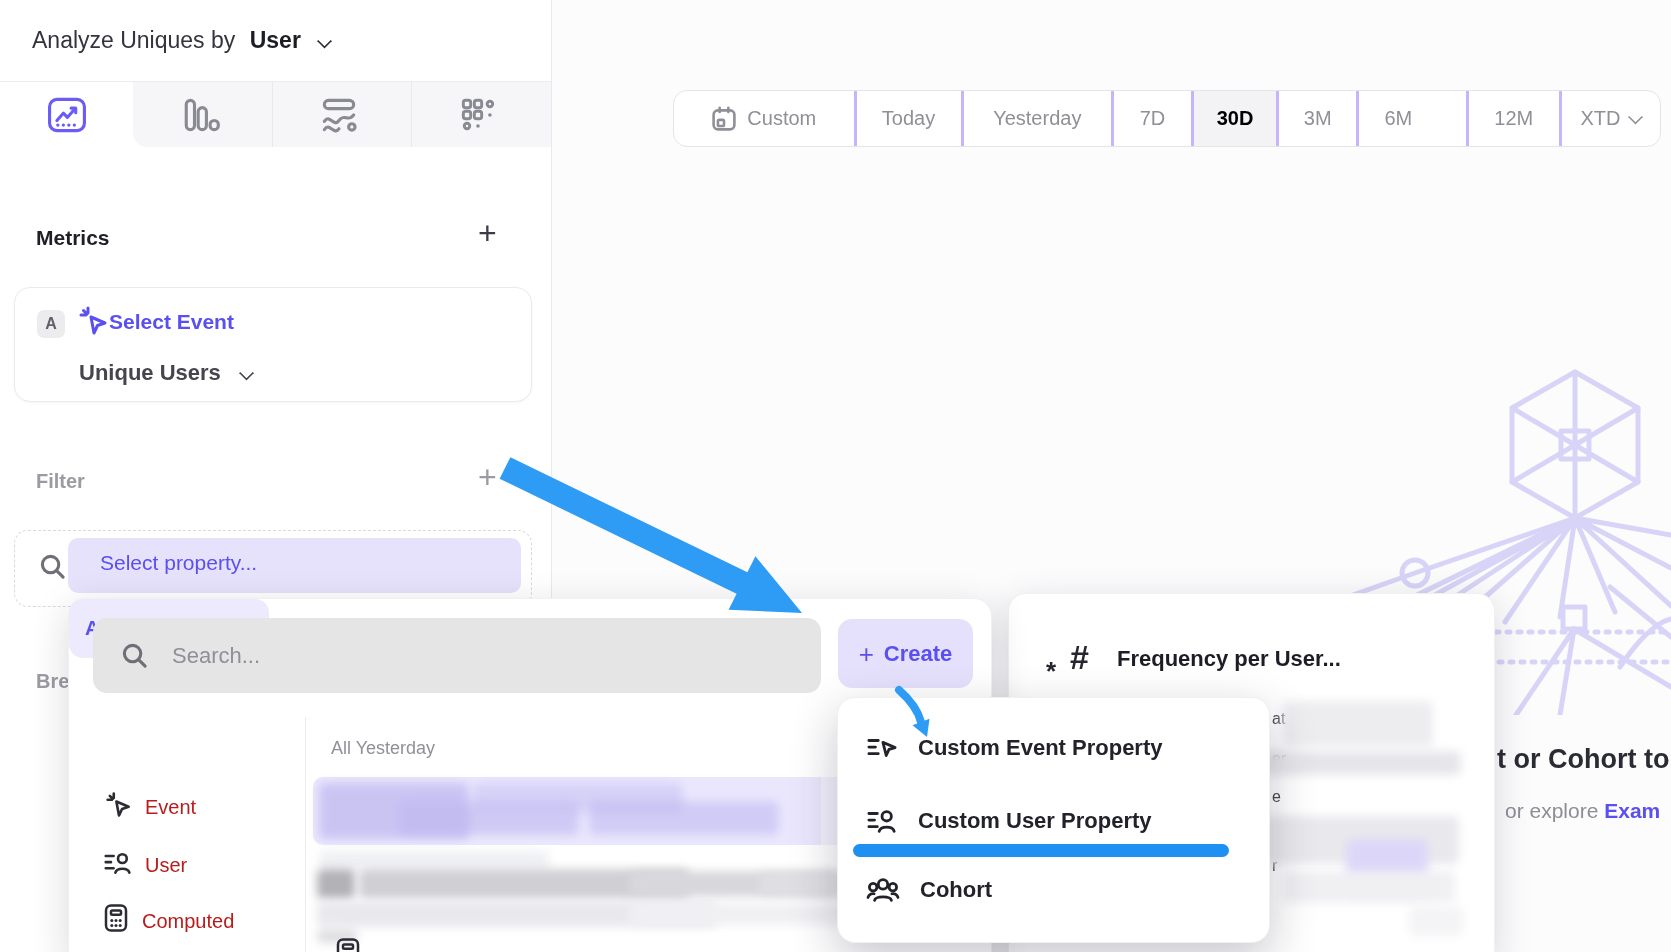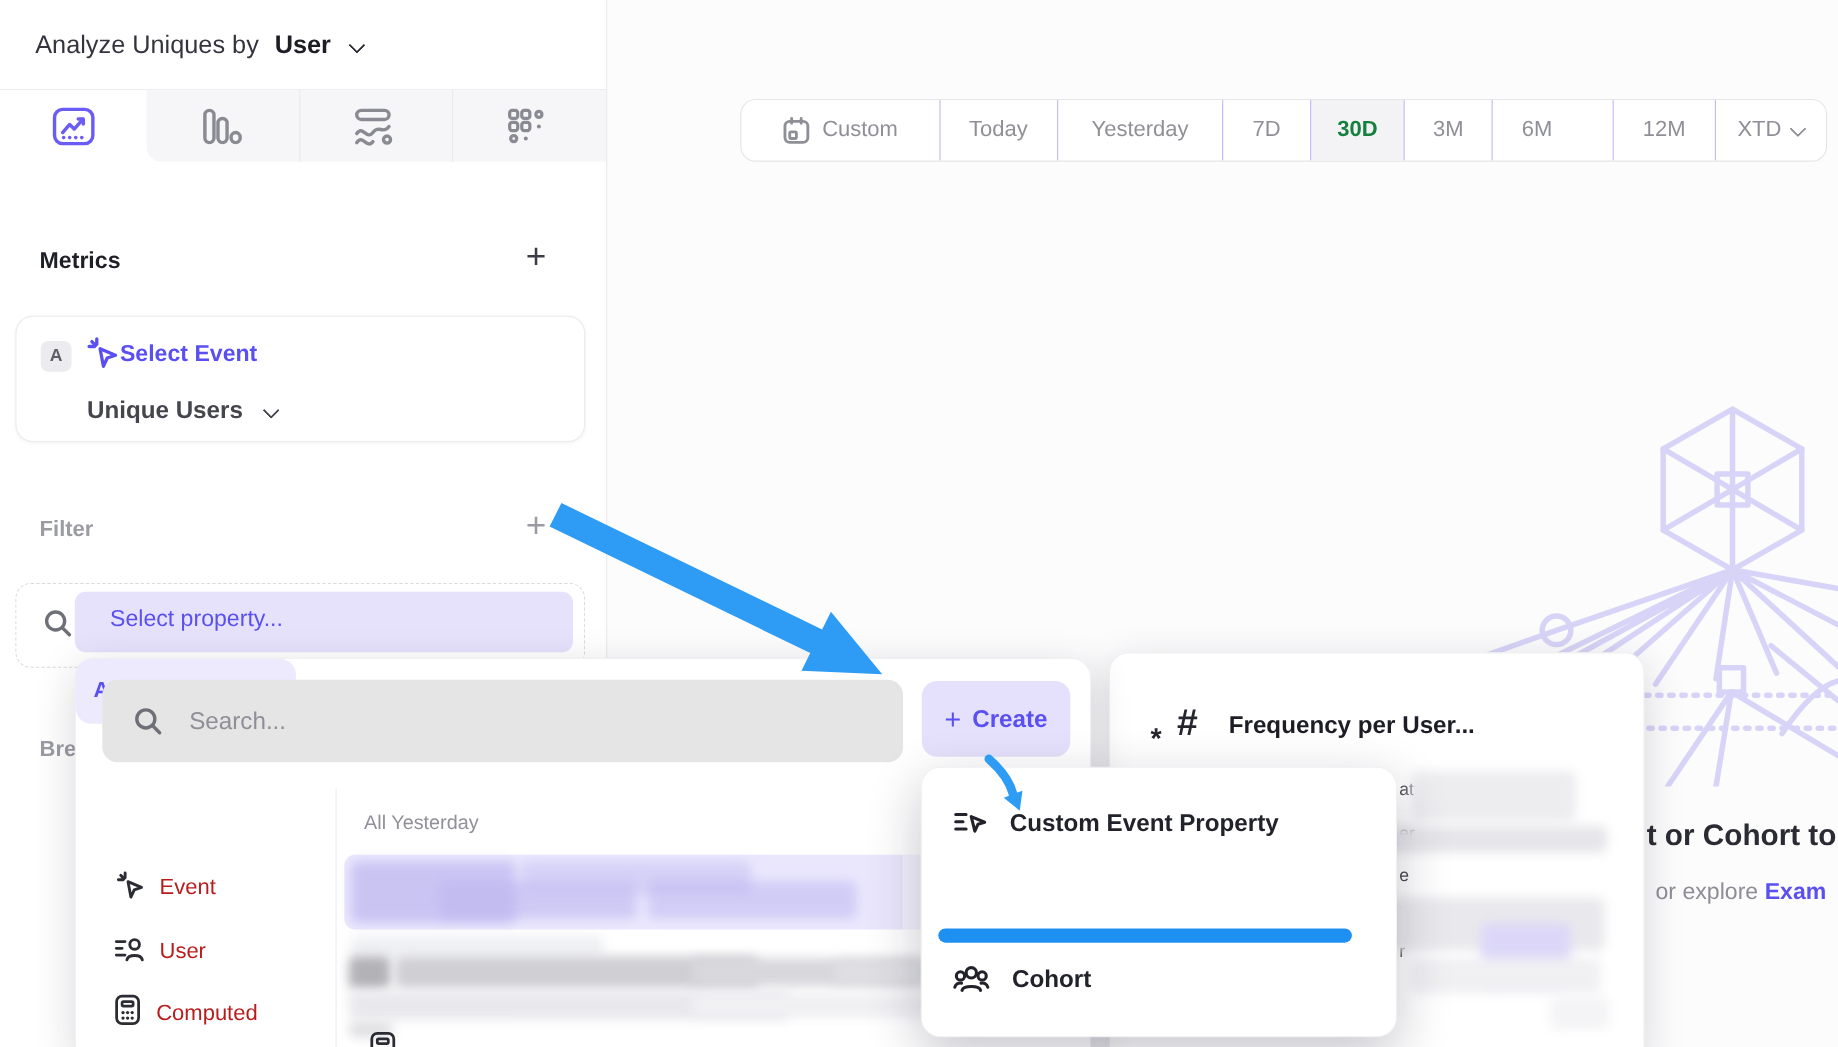--- a/index.html
+++ b/index.html
@@ -24,23 +24,23 @@
   .card{background:#fff;border-radius:16px;}
   #metric-card{left:14px;top:287px;width:516px;height:113px;border:1px solid #ebebee;box-shadow:0 1px 3px rgba(25,25,46,.04);}
   #filter-card{left:14px;top:530px;width:516px;height:75px;border:1px dashed #d9d9de;border-radius:14px;}
   .badge{width:28px;height:28px;background:#ececef;border-radius:7px;display:flex;align-items:center;justify-content:center;
          font-size:16px;font-weight:700;color:#5f5f68;}
   .pill-lav{background:#e6e2fc;border-radius:10px;color:#5a4ff0;}
   
   #date-bar{left:673px;top:90px;width:986px;height:55px;border:1px solid #e5e5e8;border-radius:14px;
             background:#fff;display:flex;overflow:hidden;}
   .date-item{display:flex;align-items:center;justify-content:center;gap:10px;font-size:20px;font-weight:500;
-             color:#8f8f97;border-left:1px solid #c4b5fd;height:100%;box-sizing:border-box;}
+             color:#8f8f97;border-left:3px solid #c4b5fd;height:100%;box-sizing:border-box;}
   .date-item:first-child{border-left:none;}
-  .date-item.sel{background:#f3f3f5;color:#15803d;font-weight:700;}
+  .date-item.sel{background:#f3f3f5;color:#000000;font-weight:700;}
   .chev{display:inline-block;width:9px;height:9px;border-right:2.6px solid currentColor;
         border-bottom:2.6px solid currentColor;transform:rotate(45deg) translate(-1px,-1px);border-radius:1px;}
   
   .panel{position:absolute;background:#fff;box-shadow:0 10px 38px rgba(22,22,44,.16);border:1px solid #f0f0f2;}
   #prop-panel{left:68px;top:598px;width:922px;height:360px;border-radius:18px 18px 0 0;}
   #freq-panel{left:1008px;top:593px;width:485px;height:365px;border-radius:18px 18px 0 0;z-index:3;}
   #create-popup{left:837px;top:697px;width:431px;height:244px;border-radius:18px;z-index:6;
                 box-shadow:0 16px 48px rgba(22,22,44,.24);}
   #search-box{left:24px;top:19px;width:728px;height:75px;background:#e5e5e5;border-radius:14px;display:flex;align-items:center;}
   #search-box input{border:none;outline:none;background:transparent;font-family:"Liberation Sans",sans-serif;
@@ -297,20 +297,28 @@
   </div>
 
   <div id="create-popup" class="panel">
     <div class="menu-row" style="top:28px;">
       <svg class="ic" style="width:32px;height:30px;color:#22222b;" viewBox="0 0 34 32">
         <path d="M3 8h10 M3 15h7 M3 22h10"></path>
           <path d="M18 10 L31 15.5 L24.5 17.5 L21.5 24 Z"></path>
       </svg>
       <span>Custom Event Property</span>
     </div>
+    <div class="menu-row" style="top:101px;">
+      <svg class="ic" style="width:32px;height:30px;color:#22222b;" viewBox="0 0 34 32">
+        <path d="M3 8h9 M3 15h6 M3 22h9"></path>
+          <circle cx="22" cy="11" r="5"></circle>
+          <path d="M14 27 c1.5 -6 14.5 -6 16 0"></path>
+      </svg>
+      <span>Custom User Property</span>
+    </div>
     <div class="abs" style="left:15px;top:146px;width:376px;height:13px;background:#1e90f2;border-radius:7px;"></div>
     <div class="menu-row" style="top:170px;">
       <svg class="ic" style="width:34px;height:30px;color:#22222b;" viewBox="0 0 36 32">
         <circle cx="18" cy="10" r="5"></circle>
           <path d="M9 27 c1.2 -5 16.8 -5 18 0"></path>
         <circle cx="7.5" cy="13" r="4"></circle>
           <circle cx="28.5" cy="13" r="4"></circle>
         <path d="M2 24 c.8 -3.5 4 -4.6 6.5 -4 M34 24 c-.8 -3.5 -4 -4.6 -6.5 -4"></path>
       </svg>
       <span>Cohort</span>

